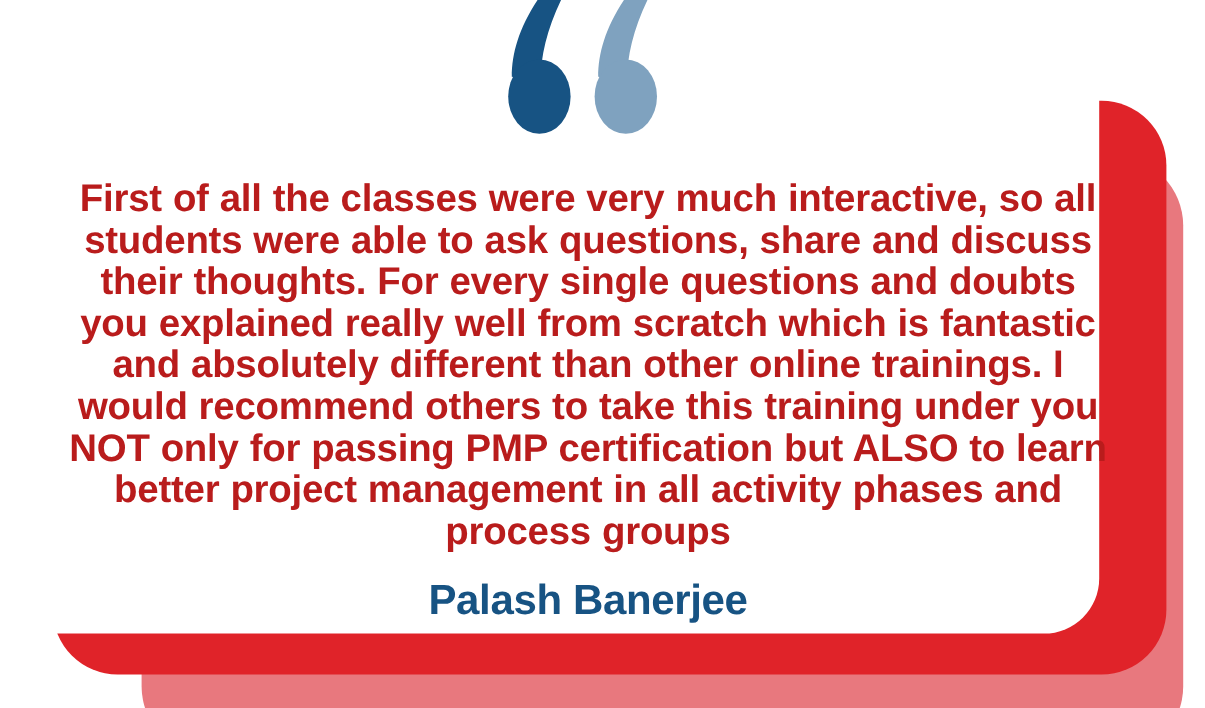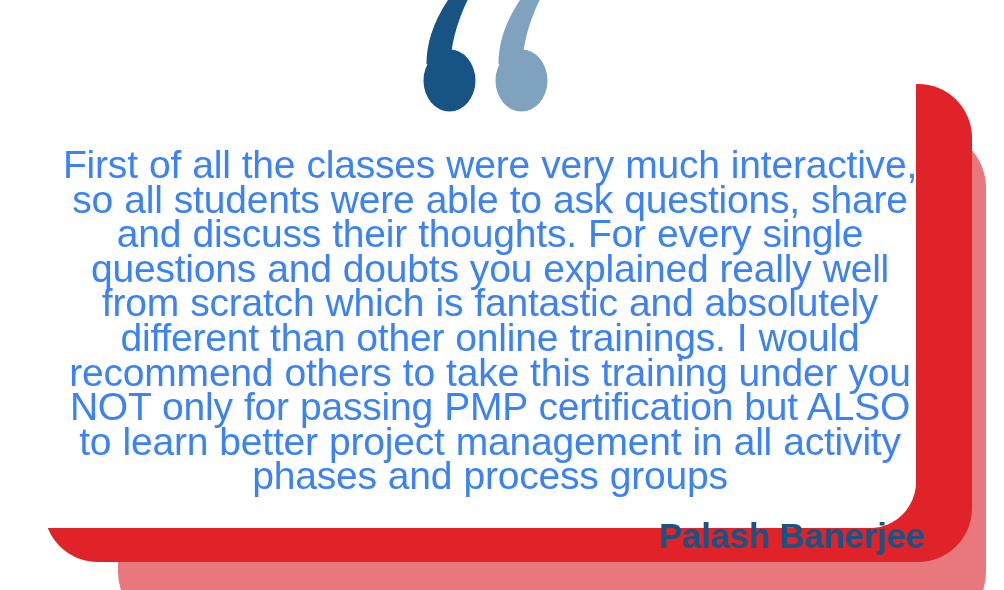--- a/index.html
+++ b/index.html
@@ -75,37 +75,37 @@
     position: absolute;
     left: 0;
     top: 148px;
     width: 980px;
     z-index: 5;
     text-align: center;
   }
   .quote-body {
     margin: 0 auto;
     width: 870px;
-    font-size: 39px;
+    font-size: 32px;
     line-height: 34.6px;
-    color: #3b82f6;
-    font-weight: 400;
+    color: #b91c1c;
+    font-weight: 700;
     letter-spacing: -0.2px;
     text-align: center;
     word-spacing: 0.5px;
   }
   .author {
     margin: 21px auto 0 auto;
     width: 870px;
     font-size: 35px;
     line-height: 42px;
     font-weight: bold;
     color: #175383;
     letter-spacing: -0.3px;
-    text-align: right;
+    text-align: center;
   }
 </style>
 </head>
 <body>
 
 <div class="testimonial-stage">
 
   <div class="layer-pink"></div>
   <div class="layer-red"></div>
   <div class="card-white"></div>

